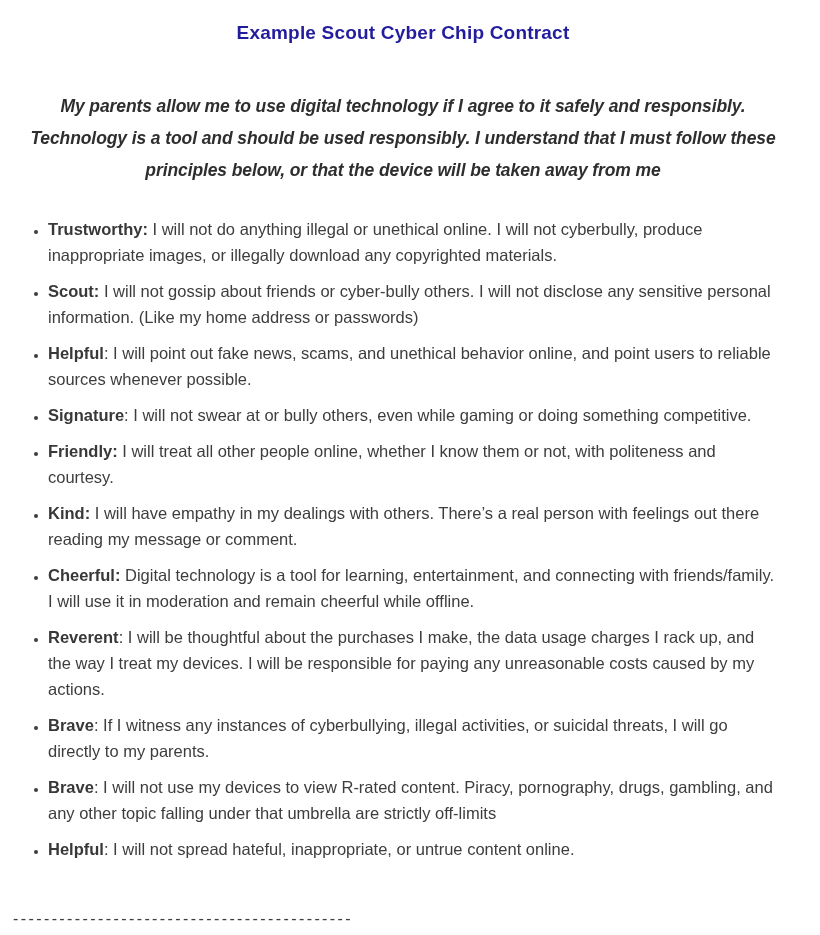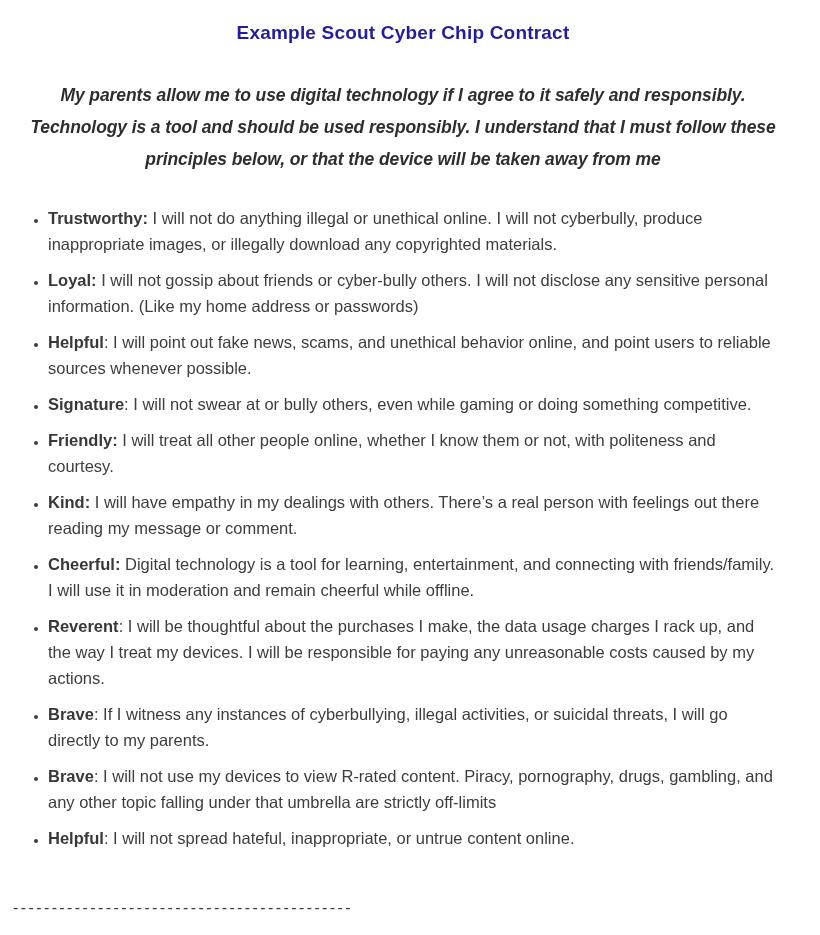--- a/index.html
+++ b/index.html
@@ -21,21 +21,21 @@
   }
   .title {
     margin: 0;
     text-align: center;
     color: #231d9e;
     font-size: 19px;
     font-weight: 700;
     letter-spacing: 0.2px;
   }
   .intro {
-    margin: 35px 0 0 0;
+    margin: 46px 0 0 0;
     text-align: center;
     font-style: italic;
     font-weight: 700;
     font-size: 17.5px;
     line-height: 32px;
     color: #2e2e2e;
     letter-spacing: -0.1px;
   }
   .principles {
     margin: 30px 16px 0 0;
@@ -79,21 +79,21 @@
 <body>
 
 <div class="page">
 
   <h1 class="title">Example Scout Cyber Chip Contract</h1>
 
   <p class="intro">My parents allow me to use digital technology if I agree to it safely and responsibly. Technology is a tool and should be used responsibly. I understand that I must follow these principles below, or that the device will be taken away from me</p>
 
   <ul class="principles">
     <li><span class="term">Trustworthy:</span><span> I will not do anything illegal or unethical online. I will not cyberbully, produce inappropriate images, or illegally download any copyrighted materials.</span></li>
-    <li><span class="term">Loyal:</span><span> I will not gossip about friends or cyber-bully others. I will not disclose any sensitive personal information. (Like my home address or passwords)</span></li>
+    <li><span class="term">Scout:</span><span> I will not gossip about friends or cyber-bully others. I will not disclose any sensitive personal information. (Like my home address or passwords)</span></li>
     <li><span class="term">Helpful</span><span>: I will point out fake news, scams, and unethical behavior online, and point users to reliable sources whenever possible.</span></li>
     <li><span class="term">Signature</span><span>: I will not swear at or bully others, even while gaming or doing something competitive.</span></li>
     <li><span class="term">Friendly:</span><span> I will treat all other people online, whether I know them or not, with politeness and courtesy.</span></li>
     <li><span class="term">Kind:</span><span> I will have empathy in my dealings with others. There’s a real person with feelings out there reading my message or comment.</span></li>
     <li><span class="term">Cheerful:</span><span> Digital technology is a tool for learning, entertainment, and connecting with friends/family. I will use it in moderation and remain cheerful while offline.</span></li>
     <li><span class="term">Reverent</span><span>: I will be thoughtful about the purchases I make, the data usage charges I rack up, and the way I treat my devices. I will be responsible for paying any unreasonable costs caused by my actions.</span></li>
     <li><span class="term">Brave</span><span>: If I witness any instances of cyberbullying, illegal activities, or suicidal threats, I will go directly to my parents.</span></li>
     <li><span class="term">Brave</span><span>: I will not use my devices to view R-rated content. Piracy, pornography, drugs, gambling, and any other topic falling under that umbrella are strictly off-limits</span></li>
     <li><span class="term">Helpful</span><span>: I will not spread hateful, inappropriate, or untrue content online.</span></li>
   </ul>

